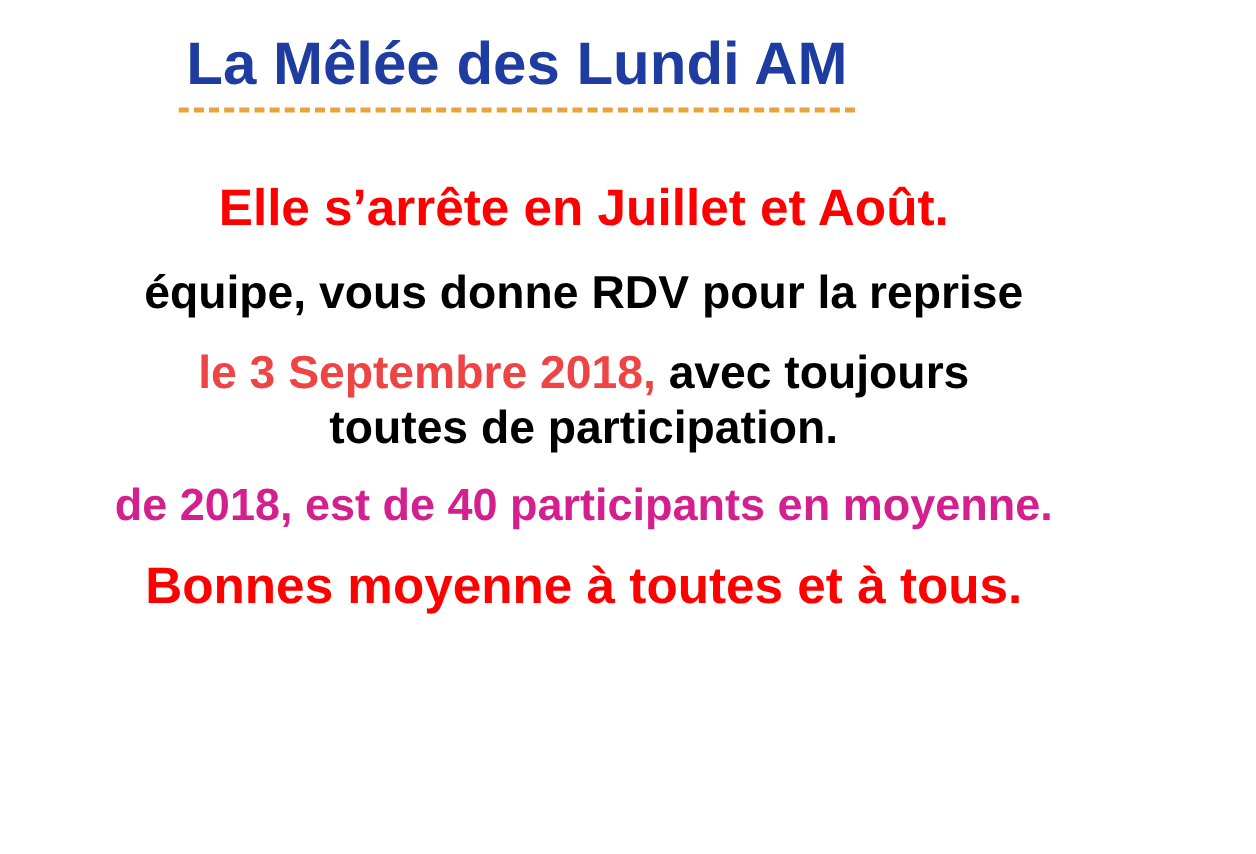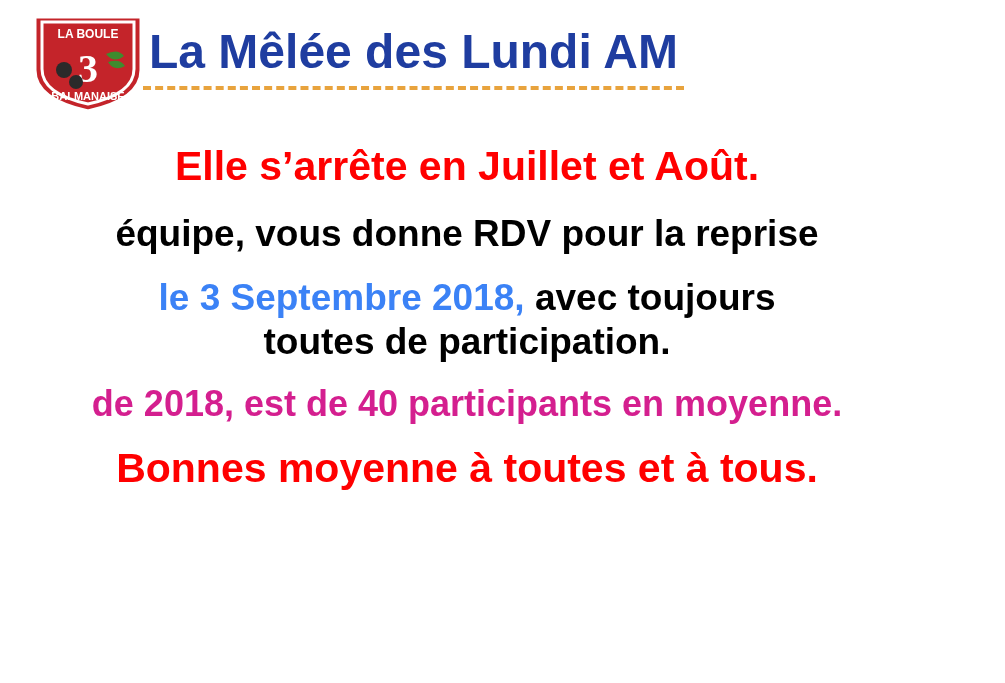--- a/index.html
+++ b/index.html
@@ -75,54 +75,40 @@
   .l-black {
     color: #000000;
     font-size: 37px;
     font-weight: bold;
   }
   .block-robert { margin-top: 22px; }
   .block-robert .line + .line { margin-top: 2px; }
 
   .block-rdv { margin-top: 20px; }
   .green {
-    color: #3b82f6;
+    color: #ef4444;
     font-weight: bold;
   }
   .block-rdv .line + .line { margin-top: 0px; }
 
   .block-freq { margin-top: 20px; }
   .l-magenta {
     color: #d41f8f;
     font-size: 36px;
     font-weight: bold;
   }
   .block-freq .line + .line { margin-top: 2px; }
 
   .block-bonnes { margin-top: 18px; }
 </style>
 </head>
 <body>
 
 <div class="page">
 
-  <div class="logo">
-    <svg width="128" height="108" viewBox="0 0 128 108" xmlns="http://www.w3.org/2000/svg">
-      <rect x="0" y="0" width="128" height="108" fill="#ffffff"></rect>
-      <path d="M10 8 L118 8 L118 62 Q118 92 64 104 Q10 92 10 62 Z" fill="#c4242a" stroke="#ffffff" stroke-width="5"></path>
-      <path d="M18 14 L110 14 L110 61 Q110 86 64 96 Q18 86 18 61 Z" fill="none" stroke="#ffffff" stroke-width="3"></path>
-      <text x="64" y="30" font-family="Liberation Sans, sans-serif" font-size="12" font-weight="bold" fill="#ffffff" text-anchor="middle">LA BOULE</text>
-      <text x="64" y="74" font-family="Liberation Serif, serif" font-size="40" font-weight="bold" fill="#ffffff" text-anchor="middle">3</text>
-      <circle cx="40" cy="62" r="8" fill="#2a2a2a"></circle>
-      <circle cx="52" cy="74" r="7" fill="#2a2a2a"></circle>
-      <path d="M82 46 q12 -6 18 2 q-10 8 -18 -2 Z" fill="#3f8b2e"></path>
-      <path d="M84 54 q12 -4 17 4 q-11 6 -17 -4 Z" fill="#3f8b2e"></path>
-      <text x="64" y="92" font-family="Liberation Sans, sans-serif" font-size="11" font-weight="bold" fill="#ffffff" text-anchor="middle">BALMANAISE</text>
-    </svg>
-  </div>
 
   <div class="title-row">
     <div class="title">La Mêlée des Lundi AM</div>
   </div>
 
   <div class="content">
 
     <div class="line l-red">Elle s’arrête en Juillet et Août.</div>
 
     <div class="block-robert">

